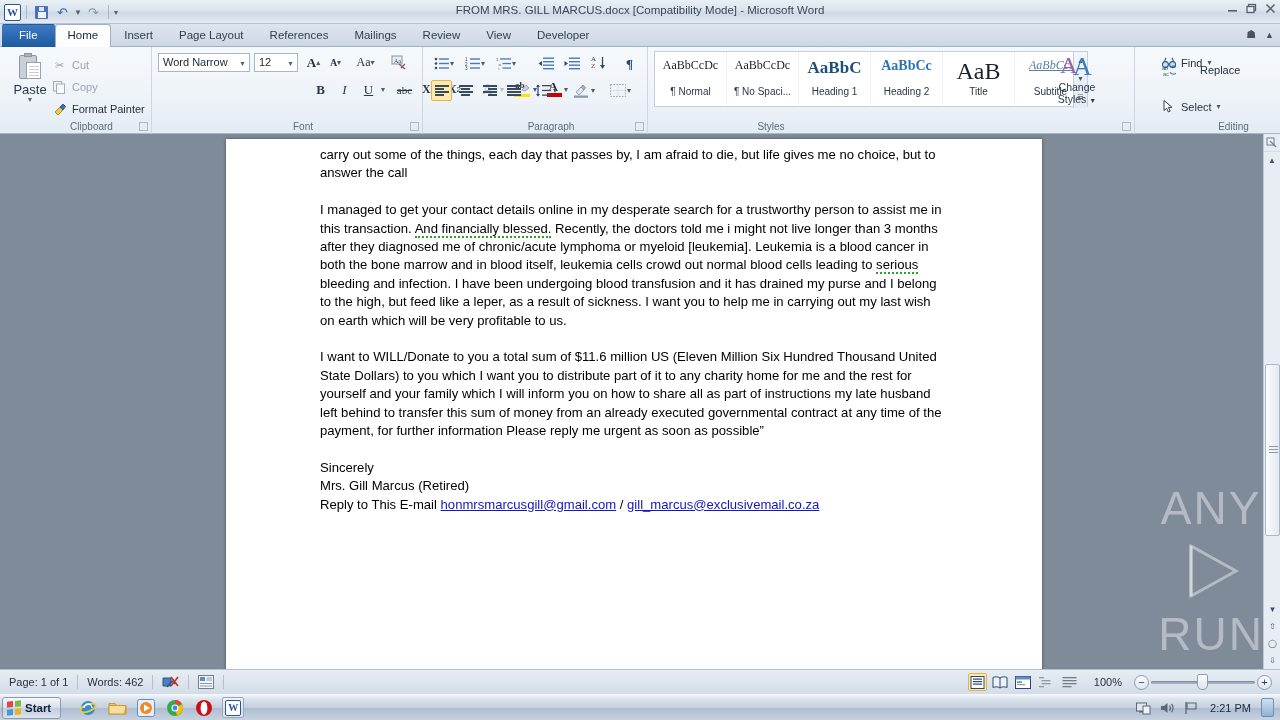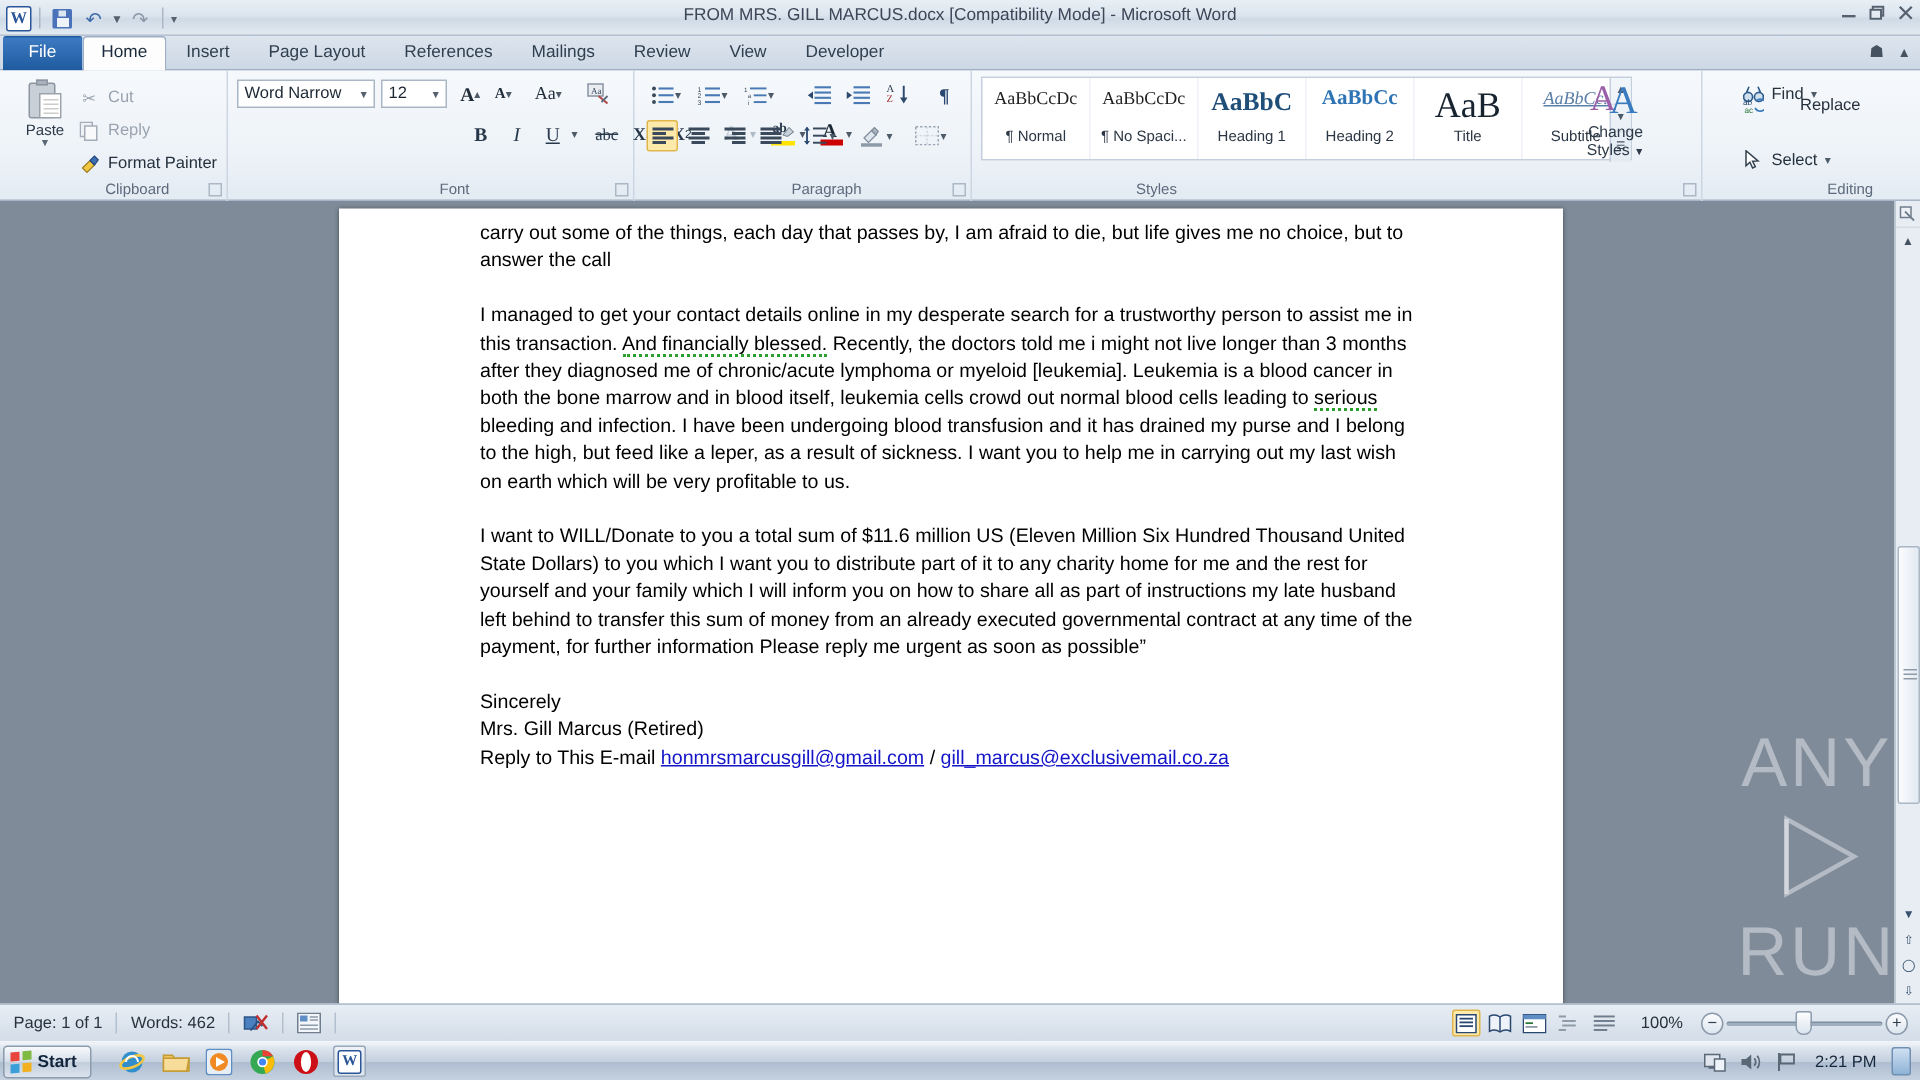--- a/index.html
+++ b/index.html
@@ -81,21 +81,21 @@
   .paste { position: absolute; left: 8px; top: 4px; width: 44px; text-align: center; cursor: pointer; }
   .clip-ico { width: 26px; height: 28px; margin: 2px auto 1px; position: relative; }
   .clip-body { position: absolute; left: 2px; top: 2px; width: 18px; height: 24px;
     background: #c9cfd6; border: 1px solid #8d95a0; border-radius: 2px; }
   .clip-clasp { position: absolute; left: 7px; top: 0; width: 8px; height: 4px;
     background: #aab2bc; border: 1px solid #8d95a0; }
   .clip-page { position: absolute; left: 9px; top: 9px; width: 15px; height: 17px;
     background: #fff; border: 1px solid #9aa3ad; }
   .clip-page:after { content:""; position:absolute; left:2px; top:3px; width:10px; height:1px;
     box-shadow: 0 0 0 0 #ccc, 0 3px 0 #ccc, 0 6px 0 #ccc, 0 9px 0 #ccc; background:#ccc; }
-  .paste-lbl { font-size: 10px; color: #2d3a49; }
+  .paste-lbl { font-size: 13px; color: #2d3a49; }
   .paste-arr { font-size: 7px; color: #5a6775; margin-top: -1px; }
   .clipitem { position: absolute; left: 52px; display: flex; align-items: center; gap: 5px;
     font-size: 11px; height: 20px; cursor: pointer; }
   .clipitem.dim { color: #9aa4b0; }
   .mini { width: 15px; height: 15px; display: flex; align-items: center; justify-content: center; font-size: 11px; }
 
   
   .g-font { left: 152px; width: 271px; }
   .fontbox {
     position: absolute; background: #fff; border: 1px solid #a8b6c5;
@@ -302,21 +302,21 @@
         <span class="mini">✂</span>
         <span>Cut</span>
       </div>
       <div class="clipitem dim" style="top:30px;">
         <span class="mini">
           <svg width="13" height="13" viewBox="0 0 13 13">
               <rect x="0.5" y="0.5" width="8" height="9.5" fill="#eef1f5" stroke="#a4adb8"></rect>
               <rect x="3.5" y="3" width="8" height="9.5" fill="#f7f9fb" stroke="#a4adb8"></rect>
             </svg>
         </span>
-        <span>Reply</span>
+        <span>Copy</span>
       </div>
       <div class="clipitem" style="top:52px;color:#25313d;">
         <span class="mini">
           <svg width="14" height="13" viewBox="0 0 14 13">
               <path d="M2 9 L7 4 L10 7 L5 12 Z" fill="#f2c744" stroke="#9a7c1b" stroke-width=".8"></path>
               <path d="M7 4 L10 1 L12.5 3.5 L10 7 Z" fill="#3d6fb5" stroke="#24477a" stroke-width=".8"></path>
             </svg>
         </span>
         <span>Format Painter</span>
       </div>

